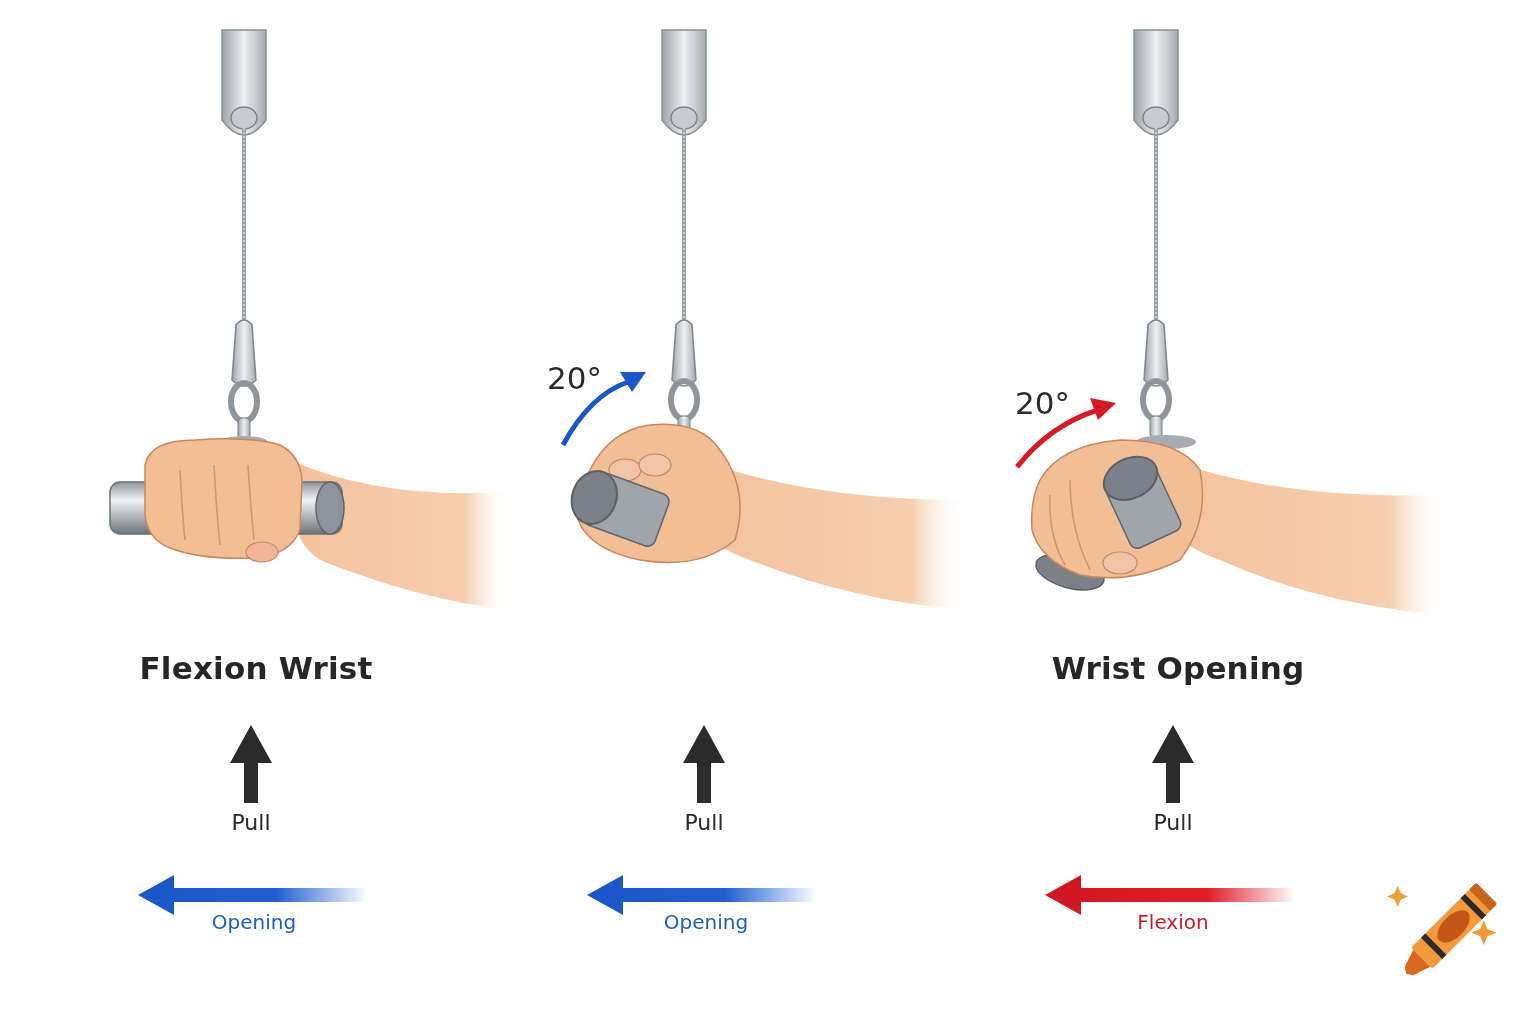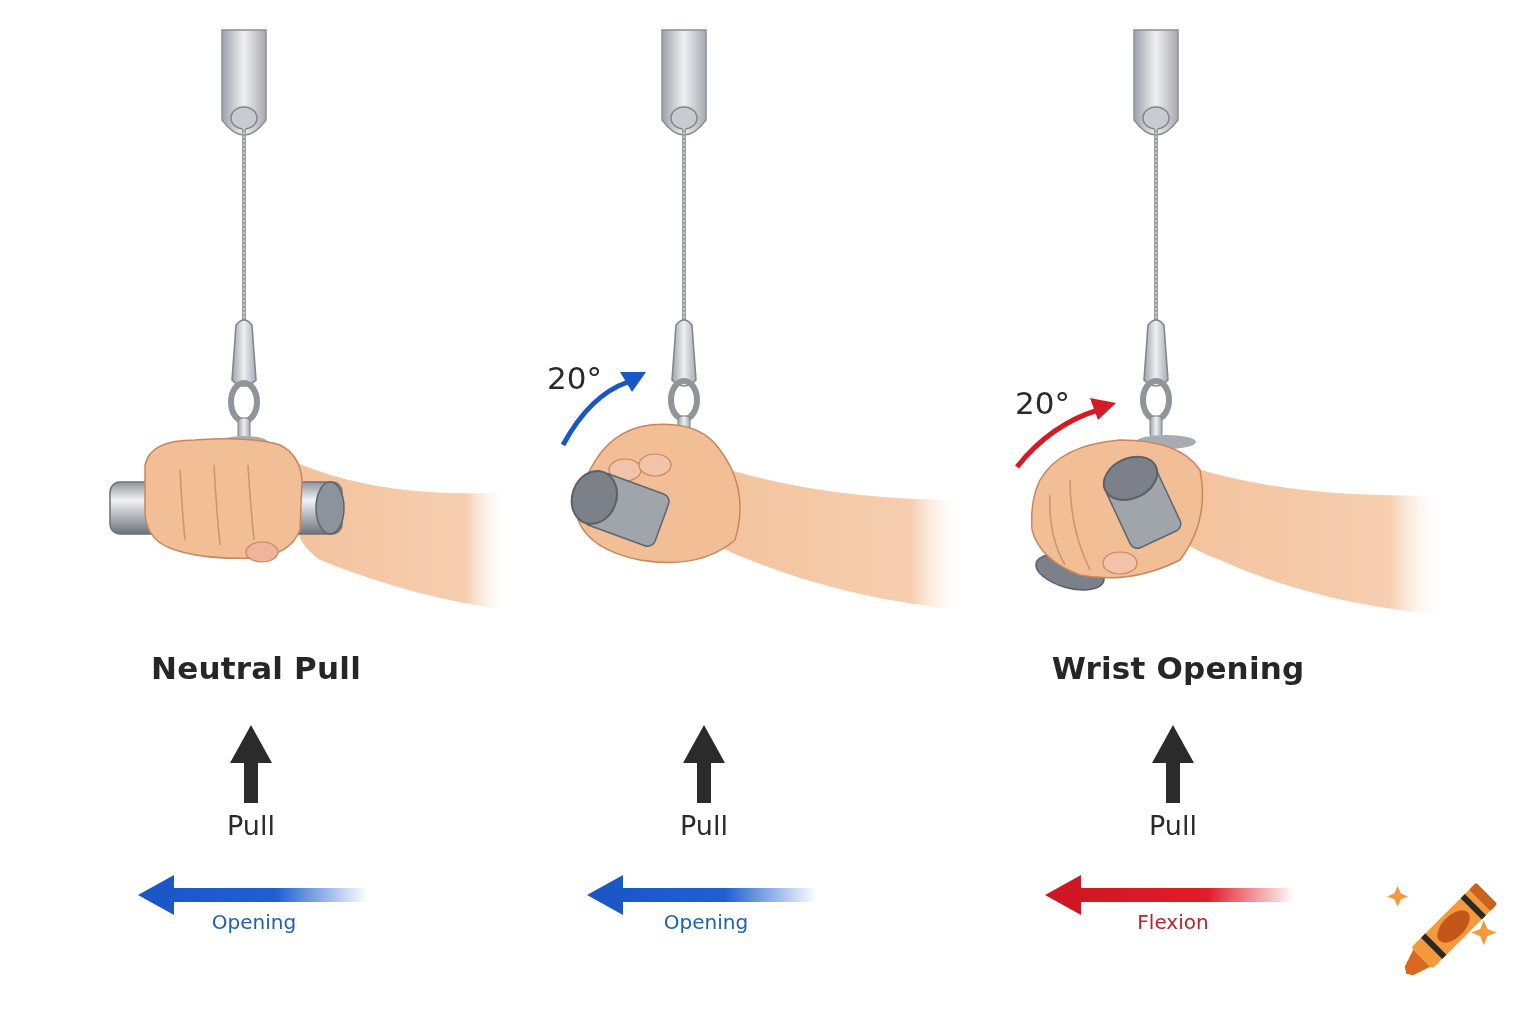--- a/index.html
+++ b/index.html
@@ -1,21 +1,21 @@
 <!DOCTYPE html>
 <html><head>
 <meta charset="utf-8">
 <style>
   html,body{margin:0;padding:0;background:#ffffff;}
   body{width:1536px;height:1024px;position:relative;overflow:hidden;font-family:"DejaVu Sans","Liberation Sans",sans-serif;}
   .panel{position:absolute;top:0;width:512px;height:1024px;}
   .panel svg.art{position:absolute;left:0;top:0;}
   .title{position:absolute;top:650px;width:100%;text-align:center;font-weight:bold;font-size:31px;color:#262626;letter-spacing:0.2px;}
   .pull-arrow{position:absolute;top:725px;}
-  .pull-label{position:absolute;top:810px;font-size:27px;color:#2a2a2a;text-align:center;width:120px;}
+  .pull-label{position:absolute;top:810px;font-size:22px;color:#2a2a2a;text-align:center;width:120px;}
   .motion-arrow{position:absolute;top:872px;}
   .motion-label{position:absolute;top:910px;font-size:20px;text-align:center;width:220px;}
   .angle-label{position:absolute;font-size:31px;color:#2a2a2a;}
   .logo{position:absolute;left:1380px;top:868px;}
 </style>
 </head>
 <body>
 
 <div class="panel" style="left:0;">
   <svg class="art" width="512" height="640" viewBox="0 0 512 640">
@@ -54,21 +54,21 @@
 
     <path d="M290 460 Q380 500 510 492 L510 610 Q420 600 320 560 Q290 540 295 500 Z" fill="url(#armFade1)"></path>
 
     <rect x="110" y="482" width="232" height="52" rx="10" fill="url(#metalH)" stroke="#6c7279" stroke-width="1.5"></rect>
     <ellipse cx="330" cy="508" rx="14" ry="26" fill="#8d939a" stroke="#5f656c" stroke-width="1.5"></ellipse>
 
     <path d="M145 465 Q150 440 195 440 Q250 436 280 445 Q300 455 302 480 L300 530 Q290 555 255 558 Q200 560 170 548 Q148 540 145 515 Z" fill="#f2be96" stroke="#c9865e" stroke-width="1.5"></path>
     <path d="M180 470 Q182 510 185 540 M214 465 Q216 505 220 545 M248 465 Q250 500 254 540" stroke="#d1946b" stroke-width="1.6" fill="none"></path>
     <ellipse cx="262" cy="552" rx="16" ry="10" fill="#f0b49c" stroke="#c9865e" stroke-width="1.2"></ellipse>
   </svg>
-  <div class="title">Neutral Pull</div>
+  <div class="title">Flexion Wrist</div>
   <svg class="pull-arrow" style="left:230px;" width="42" height="78" viewBox="0 0 42 78">
     <polygon points="21,0 42,38 28,38 28,78 14,78 14,38 0,38" fill="#2b2b2b"></polygon>
   </svg>
   <div class="pull-label" style="left:191px;">Pull</div>
   <svg class="motion-arrow" style="left:138px;" width="230" height="46" viewBox="0 0 230 46">
     <defs>
         <linearGradient id="blueFade1" x1="0" y1="0" x2="1" y2="0">
           <stop offset="0" stop-color="#1a56c4"></stop>
           <stop offset="0.6" stop-color="#1f5fd0"></stop>
           <stop offset="1" stop-color="#1f5fd0" stop-opacity="0"></stop>

